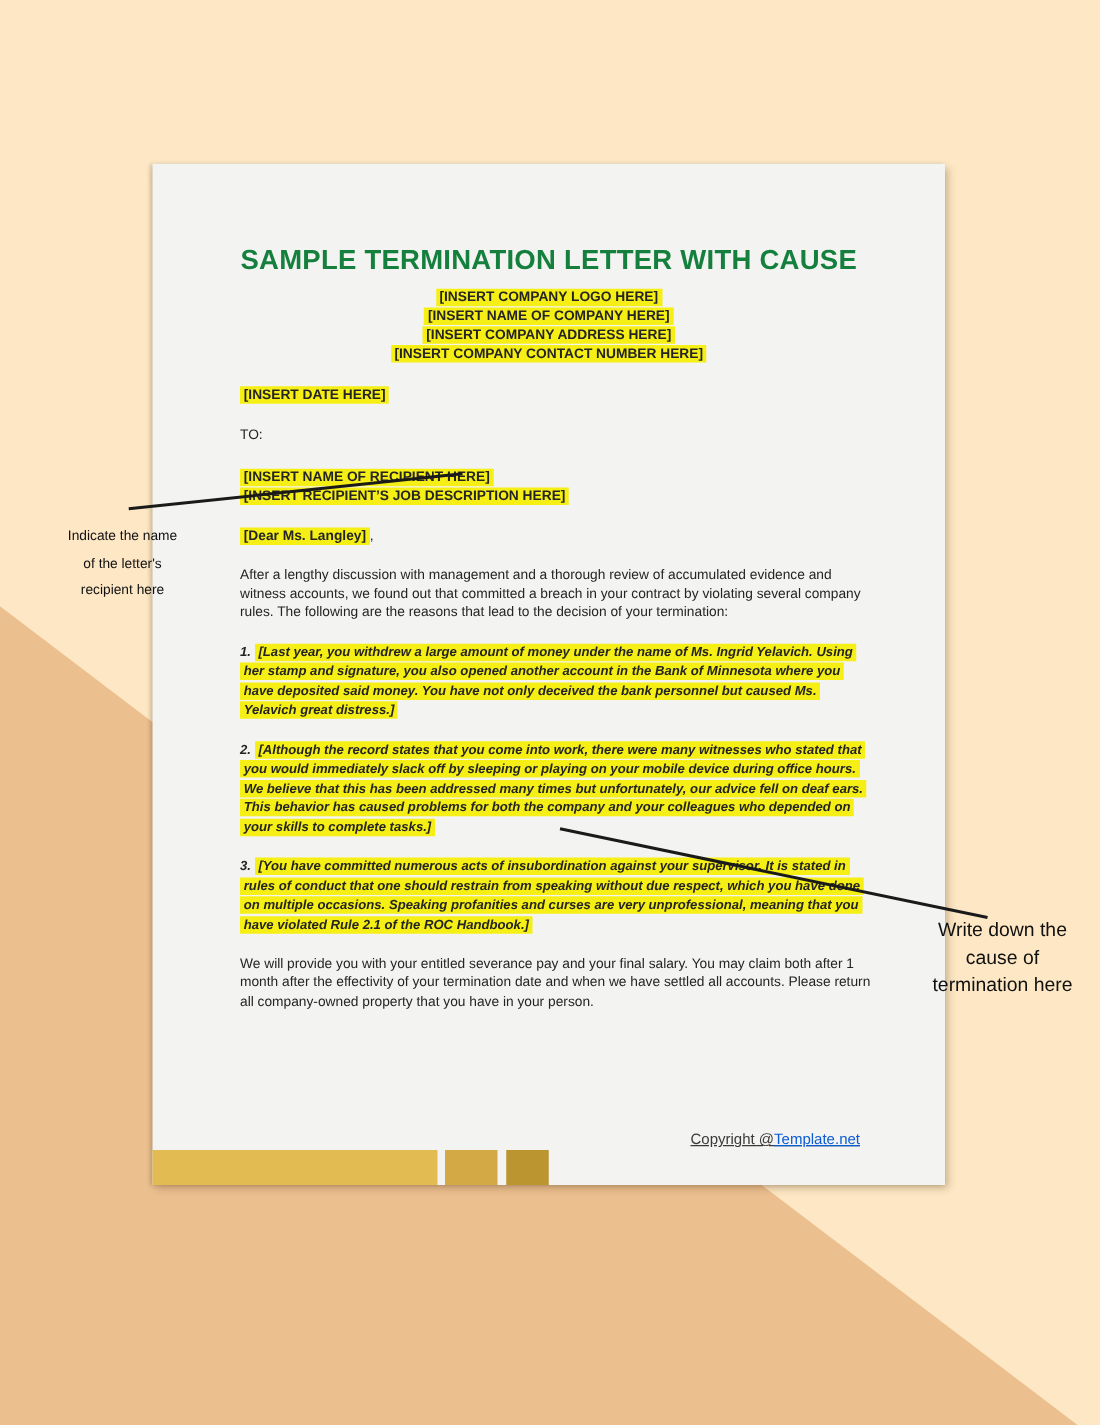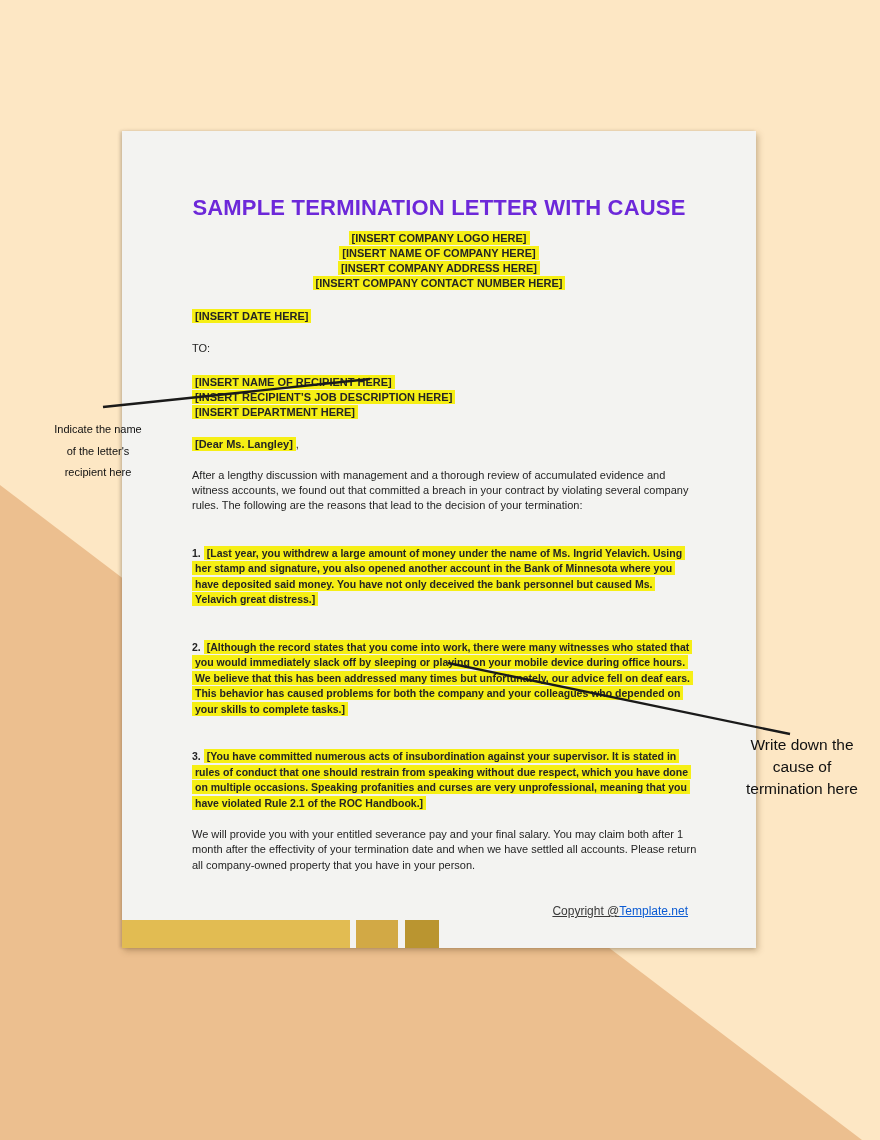--- a/index.html
+++ b/index.html
@@ -14,38 +14,38 @@
     clip-path:polygon(0 485px,862px 1140px,0 1140px);
   }
   .paper{
     position:absolute;left:122px;top:131px;width:634px;height:817px;
     background:var(--paper,#f3f3f1);
     box-shadow:-2px 0 3px rgba(0,0,0,.15),2px 3px 6px rgba(110,80,40,.35);
     color:var(--ink,#242424);
   }
   .letter-title{
     margin:64px 8px 0 8px;text-align:center;
-    font-size:22px;font-weight:700;letter-spacing:.2px;color:#6d28d9;
+    font-size:22px;font-weight:700;letter-spacing:.2px;color:#15803d;
     white-space:nowrap;
   }
   .company-block{margin-top:10px;text-align:center;line-height:15px;font-size:10.5px;font-weight:700;}
   .hl{
     background:var(--highlight,#f6ef15);
     padding:1px 3px;
     -webkit-box-decoration-break:clone;box-decoration-break:clone;
   }
   .line-block{line-height:15px;font-size:11px;}
   .ml{margin-left:70px;width:505px;}
   .date-line{margin-top:18px;font-weight:700;}
   .to-line{margin-top:17px;}
   .recipient-block{margin-top:19px;font-weight:700;}
   .salutation{margin-top:17px;font-weight:700;}
   .salutation .suffix{font-weight:400;}
   .body-p{margin-top:16px;font-size:11px;line-height:15.2px;}
-  .reason{margin-top:32px;font-size:10.5px;line-height:15.5px;font-weight:700;}
+  .reason{margin-top:16px;font-size:10.5px;line-height:15.5px;font-weight:700;font-style:italic;}
   .reason .marker{margin-right:3px;}
   .body-p .hl{font-weight:700;}
   .copyright{
     position:absolute;right:68px;bottom:30px;font-size:12px;color:#3a3a3a;text-decoration:underline;
   }
   .copyright a{color:var(--link-blue,#0b5bd3);text-decoration:underline;cursor:pointer;}
   .bar{position:absolute;bottom:0;height:28px;}
   .bar1{left:0;width:228px;background:var(--bar-gold-1,#e2bc52);}
   .bar2{left:234px;width:42px;background:var(--bar-gold-2,#d2a945);}
   .bar3{left:283px;width:34px;background:var(--bar-gold-3,#ba9530);}
@@ -72,21 +72,20 @@
       <div class="line-block"><span class="hl">[INSERT COMPANY CONTACT NUMBER HERE]</span></div>
     </div>
 
     <div class="line-block ml date-line"><span class="hl">[INSERT DATE HERE]</span></div>
 
     <div class="line-block ml to-line">TO:</div>
 
     <div class="recipient-block ml">
       <div class="line-block"><span class="hl">[INSERT NAME OF RECIPIENT HERE]</span></div>
       <div class="line-block"><span class="hl">[INSERT RECIPIENT’S JOB DESCRIPTION HERE]</span></div>
-      <div class="line-block"><span class="hl">[INSERT DEPARTMENT HERE]</span></div>
     </div>
 
     <div class="line-block ml salutation"><span class="hl">[Dear Ms. Langley]</span><span class="suffix">,</span></div>
 
 
     <div class="body-p ml">After a lengthy discussion with management and a thorough review of accumulated evidence and witness accounts, we found out that committed a breach in your contract by violating several company rules. The following are the reasons that lead to the decision of your termination:</div>
 
     <div class="reason ml"><span class="marker">1.</span><span class="hl">[Last year, you withdrew a large amount of money under the name of Ms. Ingrid Yelavich. Using her stamp and signature, you also opened another account in the Bank of Minnesota where you have deposited said money. You have not only deceived the bank personnel but caused Ms. Yelavich great distress.]</span></div>
 
     <div class="reason ml"><span class="marker">2.</span><span class="hl">[Although the record states that you come into work, there were many witnesses who stated that you would immediately slack off by sleeping or playing on your mobile device during office hours. We believe that this has been addressed many times but unfortunately, our advice fell on deaf ears. This behavior has caused problems for both the company and your colleagues who depended on your skills to complete tasks.]</span></div>

